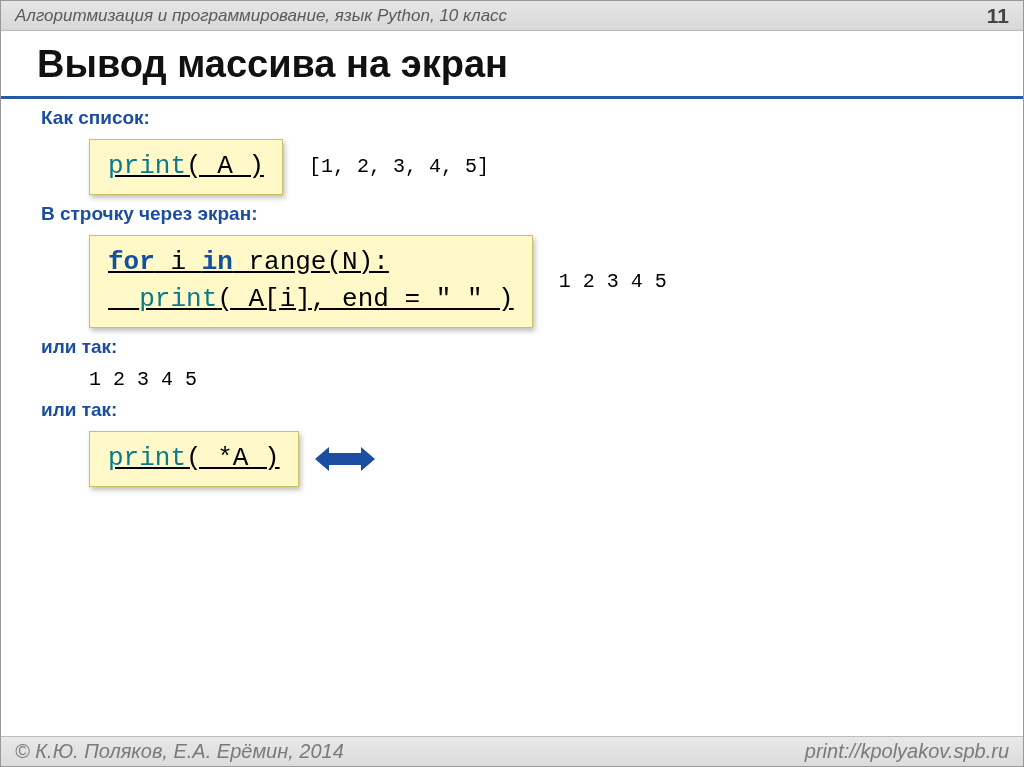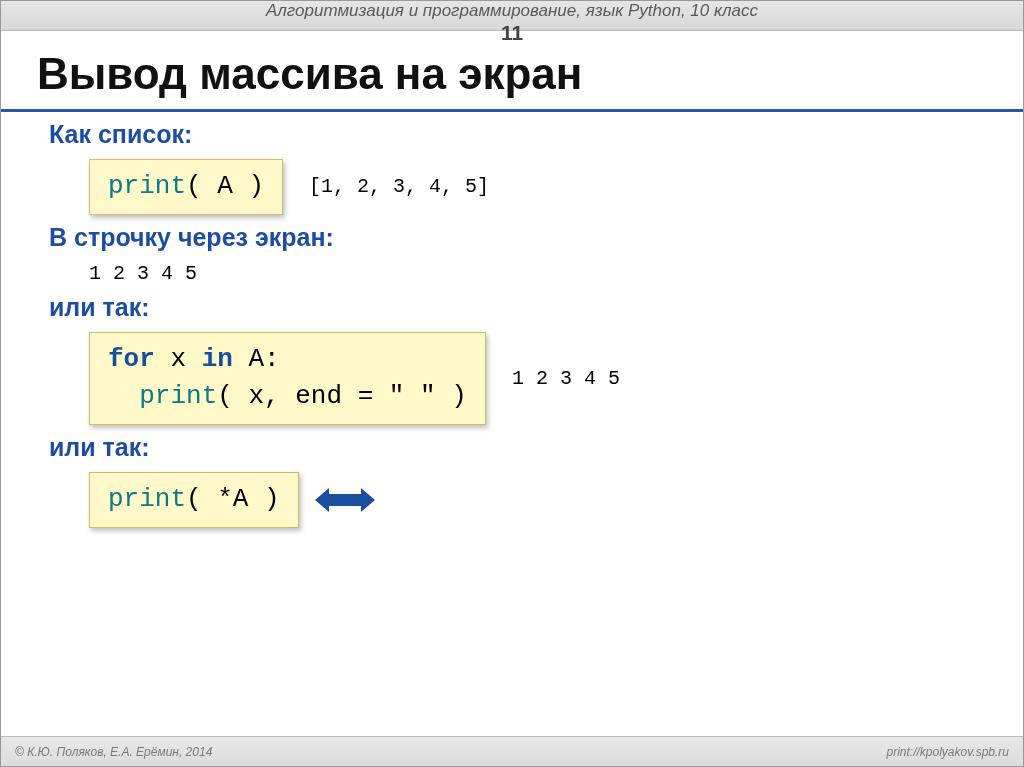--- a/index.html
+++ b/index.html
@@ -7,66 +7,66 @@
   .slide { width: 1024px; height: 767px; position: relative; border: 1px solid #999; }
   .topbar {
     background: linear-gradient(#e6e6e6, #d8d8d8);
     border-bottom: 1px solid #bbb;
     height: 30px;
     display: flex; align-items: center; justify-content: space-between;
     padding: 0 14px;
     font-style: italic;
     color: #5a5a5a;
     font-size: 17px;
-    flex-direction: column;
   }
   .topbar .pagenum { font-weight: bold; font-style: normal; color: #444; font-size: 21px; }
   .title {
-    font-size: 44px; font-weight: bold; color: #111;
-    padding: 18px 36px 4px 36px;
+    font-size: 38px; font-weight: bold; color: #111;
+    padding: 12px 36px 4px 36px;
   }
   .hr {
     height: 3px; background: #2558a6; margin: 6px 0 8px 0;
   }
   .content { padding: 0 36px; }
   .label {
-    color: #1b4ea0; font-weight: bold; font-size: 25px;
-    margin: 8px 0 10px 12px;
+    color: #1b4ea0; font-weight: bold; font-size: 19px;
+    margin: 8px 0 10px 4px;
   }
   .row { display: flex; align-items: center; gap: 26px; margin-left: 52px; margin-bottom: 6px; }
   .codebox {
     background: #fff9c9;
     border: 1px solid #cbbf63;
     box-shadow: 2px 3px 5px rgba(0,0,0,0.25);
     padding: 8px 18px;
     font-family: "Courier New", monospace;
     font-size: 26px;
     line-height: 1.45;
     white-space: pre;
     color: #000;
+    text-decoration: underline;
   }
   .codebox .kw { color: #14509e; font-weight: bold; }
   .codebox .fn { color: #0a7a8a; }
   .codebox .args { color: #000; }
   .output {
     font-family: "Courier New", monospace;
     font-size: 20px;
     color: #000;
   }
   .arrow-row { display: flex; align-items: center; gap: 16px; margin-left: 52px; margin-top: 8px; }
   .double-arrow { display: inline-block; width: 60px; height: 30px; position: relative; }
   .double-arrow svg { width: 60px; height: 30px; }
   .footer {
     position: absolute; left: 0; bottom: 0; width: 100%;
     height: 30px;
     background: linear-gradient(#e8e8e8, #dcdcdc);
     border-top: 1px solid #bbb;
     display: flex; align-items: center; justify-content: space-between;
     padding: 0 14px;
-    font-style: italic; color: #7a7a7a; font-size: 12px;
+    font-style: italic; color: #7a7a7a; font-size: 20px;
   }
 </style>
 </head>
 <body>
 
 <div class="slide">
 
   <div class="topbar">
     <span>Алгоритмизация и программирование, язык Python, 10 класс</span>
     <span class="pagenum">11</span>
@@ -78,27 +78,27 @@
   <div class="content">
 
     <div class="label">Как список:</div>
     <div class="row">
       <div class="codebox"><span class="fn">print</span><span class="args">( A )</span></div>
       <div class="output">[1, 2, 3, 4, 5]</div>
     </div>
 
     <div class="label">В строчку через экран:</div>
     <div class="row">
+      <div class="codebox"><span class="kw">for</span><span> i </span><span class="kw">in</span><span> range(N):</span>
+<span>  </span><span class="fn">print</span><span class="args">( A[i], end = " " )</span></div>
       <div class="output">1 2 3 4 5</div>
     </div>
 
     <div class="label">или так:</div>
     <div class="row">
-      <div class="codebox"><span class="kw">for</span><span> x </span><span class="kw">in</span><span> A:</span>
-<span>  </span><span class="fn">print</span><span class="args">( x, end = " " )</span></div>
       <div class="output">1 2 3 4 5</div>
     </div>
 
     <div class="label">или так:</div>
     <div class="arrow-row">
       <div class="codebox"><span class="fn">print</span><span class="args">( *A )</span></div>
       <span class="double-arrow">
         <svg viewBox="0 0 60 30">
           <polygon points="0,15 14,3 14,9 46,9 46,3 60,15 46,27 46,21 14,21 14,27" fill="#1b4ea0"></polygon>
         </svg>

